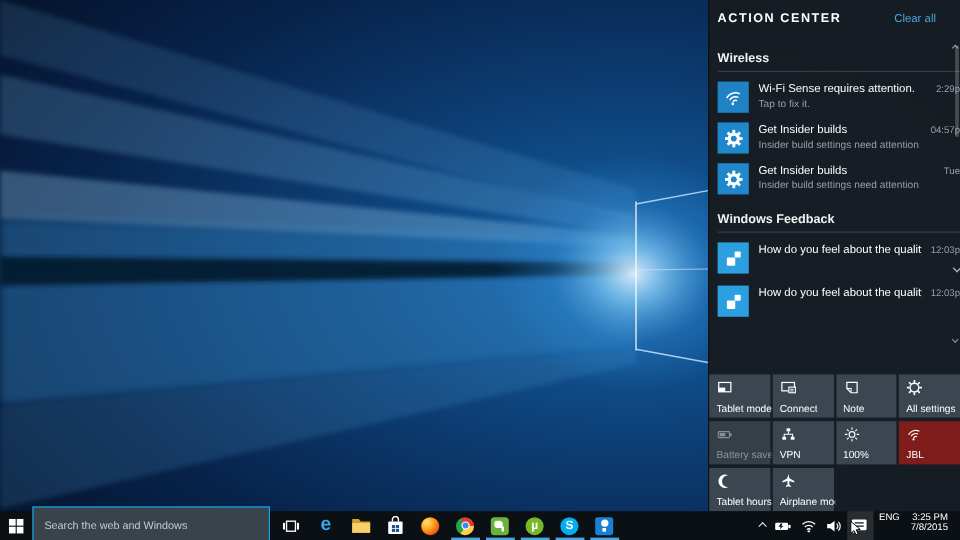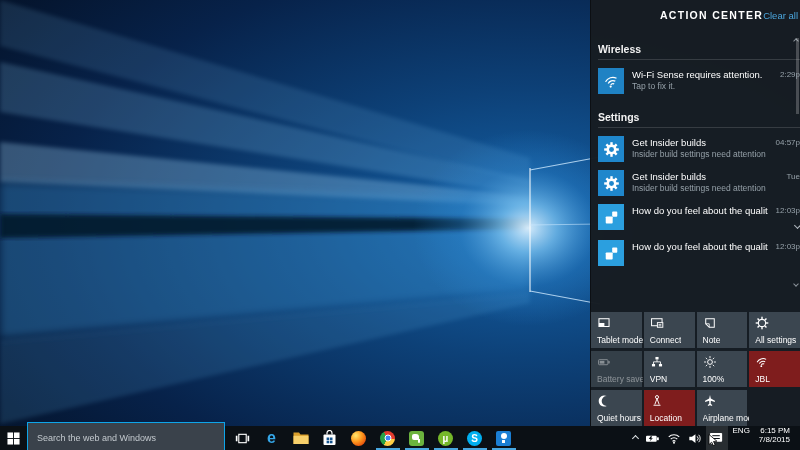--- a/index.html
+++ b/index.html
@@ -6,21 +6,21 @@
   html,body { width:800px; height:450px; overflow:hidden; background:#000; }
   body { font-family:"Liberation Sans", sans-serif; }
   .screen { position:relative; width:800px; height:450px; overflow:hidden; }
 
   
   .wall { position:absolute; left:0; top:0; width:800px; height:450px; display:block; }
 
   
   .panel { position:absolute; top:0; right:0; width:210px; height:426px;
            background:rgba(22,28,35,0.985); border-left:1px solid rgba(0,0,0,.45); color:#fff; }
-  .panel-head { display:flex; justify-content:flex-end; align-items:center; padding:9px 2px 0 7px; }
+  .panel-head { display:flex; justify-content:space-between; align-items:center; padding:9px 20px 0 7px; }
   .ac-title { font-size:10.5px; font-weight:bold; letter-spacing:1.3px; color:#fff; }
   .clear-all { font-size:9.5px; color:#4ba6dd; cursor:pointer; }
   .sec-head { font-size:10.5px; font-weight:bold; color:#f2f2f2; padding:0 0 4px 0;
               border-bottom:1px solid rgba(255,255,255,.14); }
   .notifs { position:absolute; top:26px; left:0; right:0; height:286px; padding:0 0 0 7px; overflow:hidden; }
   .mt18 { margin-top:17px; } .mt14 { margin-top:15px; }
   .notif { display:flex; margin-top:8px; align-items:flex-start; cursor:pointer; }
   .nicon { flex:none; width:26px; height:26px; display:flex; align-items:center; justify-content:center; }
   .nicon.sq-wifi { background:#1f82c4; }
   .nicon.sq-gear { background:#1f87cc; }
@@ -160,21 +160,20 @@
               <circle cx="9" cy="16" r="1.3" fill="#fff"></circle>
             </svg>
         </span>
         <div class="ntext">
           <div class="ntitle">Wi-Fi Sense requires attention.</div>
           <div class="nsub">Tap to fix it.</div>
         </div>
         <div class="ntime">2:29p</div>
       </div>
 
-      <div class="sec-head mt18">Settings</div>
       <div class="notif">
         <span class="nicon sq-gear">
           <svg viewBox="0 0 20 20" width="17" height="17">
               <g fill="#fff">
             <rect x="8.6" y="1.4" width="2.8" height="17.2"></rect>
             <rect x="8.6" y="1.4" width="2.8" height="17.2" transform="rotate(45 10 10)"></rect>
             <rect x="8.6" y="1.4" width="2.8" height="17.2" transform="rotate(90 10 10)"></rect>
             <rect x="8.6" y="1.4" width="2.8" height="17.2" transform="rotate(135 10 10)"></rect>
             <circle cx="10" cy="10" r="6"></circle>
               </g>
@@ -200,20 +199,21 @@
             <circle cx="10" cy="10" r="2.9" fill="#1f87cc"></circle>
             </svg>
         </span>
         <div class="ntext">
           <div class="ntitle">Get Insider builds</div>
           <div class="nsub">Insider build settings need attention</div>
         </div>
         <div class="ntime">Tue</div>
       </div>
 
+      <div class="sec-head mt14">Windows Feedback</div>
       <div class="notif">
         <span class="nicon sq-fb">
           <svg viewBox="0 0 20 20" width="17" height="17" fill="#fff">
             <rect x="10.8" y="3" width="6" height="6" rx="1"></rect>
               <rect x="3.2" y="8.8" width="8.2" height="8.2" rx="1"></rect>
           </svg>
         </span>
         <div class="ntext">
           <div class="ntitle">How do you feel about the quality c</div>
         </div>
@@ -347,32 +347,23 @@
         </span>
         <span class="tlabel">JBL</span>
       </div>
 
       <div class="tile">
         <span class="ticon">
           <svg viewBox="0 0 18 18">
               <path d="M12.5 2.5 A 7.2 7.2 0 1 0 12.5 15.5 A 5.6 5.6 0 1 1 12.5 2.5 Z" fill="#fff"></path>
             </svg>
         </span>
-        <span class="tlabel">Quiet hours</span>
-      </div>
-
-      <div class="tile active">
-        <span class="ticon">
-          <svg viewBox="0 0 18 18">
-              <circle cx="9" cy="4" r="2" fill="none" stroke="#fff" stroke-width="1.2"></circle>
-              <path d="M9 6 L6.2 13.5 M9 6 L11.8 13.5 M4.5 14.5 H13.5" fill="none" stroke="#fff" stroke-width="1.2"></path>
-            </svg>
-        </span>
-        <span class="tlabel">Location</span>
-      </div>
+        <span class="tlabel">Tablet hours</span>
+      </div>
+
 
       <div class="tile">
         <span class="ticon">
           <svg viewBox="0 0 20 20">
               <path d="M10 1.5 L11.2 6.5 L17 9.8 L17 11.4 L11.2 9.8 L11 13.8 L13 15.8 L13 17 L10 16 L7 17 L7 15.8 L9 13.8 L8.8 9.8 L3 11.4 L3 9.8 L8.8 6.5 Z" fill="#fff"></path>
             </svg>
         </span>
         <span class="tlabel">Airplane mode</span>
       </div>
 
@@ -508,18 +499,18 @@
             <path d="M2 11 L2 14.5 L5.5 11 Z" fill="#fff"></path>
             <line x1="3.5" y1="5" x2="11.5" y2="5" stroke="#0b1015" stroke-width="1.1"></line>
             <line x1="3.5" y1="8" x2="11.5" y2="8" stroke="#0b1015" stroke-width="1.1"></line>
           </svg>
         <svg class="cursor-ov" width="10" height="13" viewBox="0 0 10 13">
             <path d="M1 0.5 L1 10.5 L3.7 8.2 L5.3 11.6 L7.1 10.7 L5.5 7.5 L8.9 7.2 Z" fill="#fff" stroke="#000" stroke-width="0.8"></path>
           </svg>
       </div>
       <div class="eng">ENG</div>
       <div class="clock">
-        <div>6:15 PM</div>
+        <div>3:25 PM</div>
         <div>7/8/2015</div>
       </div>
     </div>
   </div>
 </div>
 
 </body></html>

